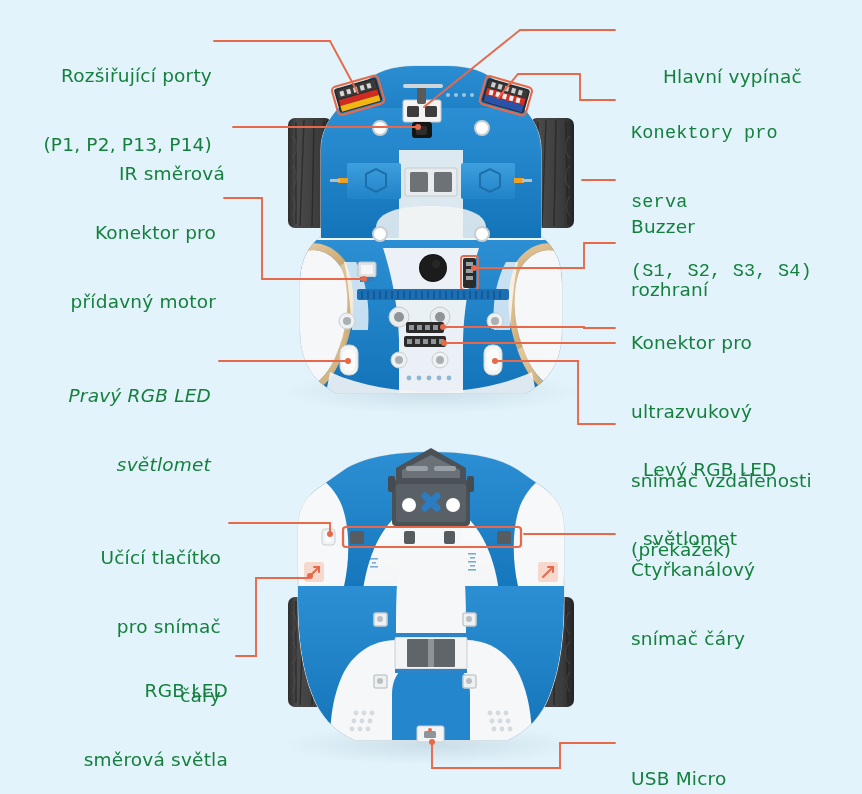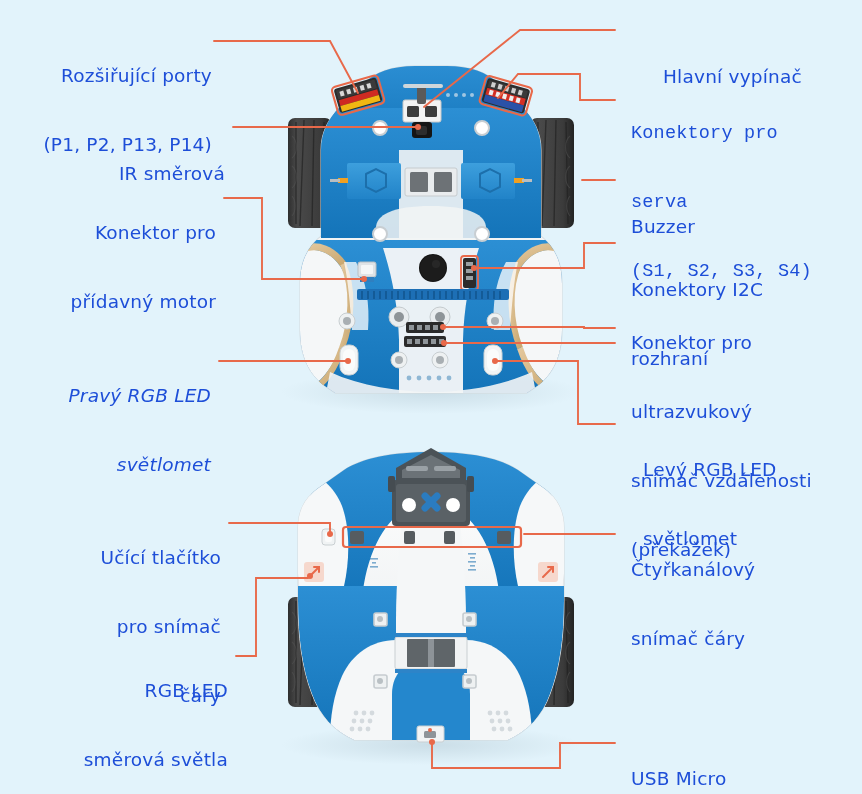--- a/index.html
+++ b/index.html
@@ -7,21 +7,21 @@
     width:862px;height:794px;
     background:#e2f3fb;
     font-family:"DejaVu Sans", sans-serif;
     overflow:hidden;
     position:relative;
   }
   #stage{position:absolute;left:0;top:0;width:862px;height:794px;}
   svg.layer{position:absolute;left:0;top:0;width:862px;height:794px;}
   .lbl{
     position:absolute;
-    color:#1d4ed8;
+    color:#15803d;
     font-family:"DejaVu Sans", sans-serif;
     font-size:18.5px;
     line-height:23px;
     white-space:pre;
     letter-spacing:0.2px;
   }
   .lbl.r{text-align:right;}
   .lbl.l{text-align:left;}
 </style>
 </head>
@@ -619,21 +619,20 @@
     <div>Konektory pro</div>
     <div>serva</div>
     <div>(S1, S2, S3, S4)</div>
   </div>
 
   <div class="lbl l" style="left:631px;top:169px;width:225px;">
     <div>Buzzer</div>
   </div>
 
   <div class="lbl l" style="left:631px;top:232px;width:225px;">
-    <div>Konektory I2C</div>
     <div>rozhraní</div>
   </div>
 
   <div class="lbl l" style="left:631px;top:285px;width:228px;">
     <div>Konektor pro</div>
     <div>ultrazvukový</div>
     <div>snímač vzdálenosti</div>
     <div>(překážek)</div>
   </div>
 

